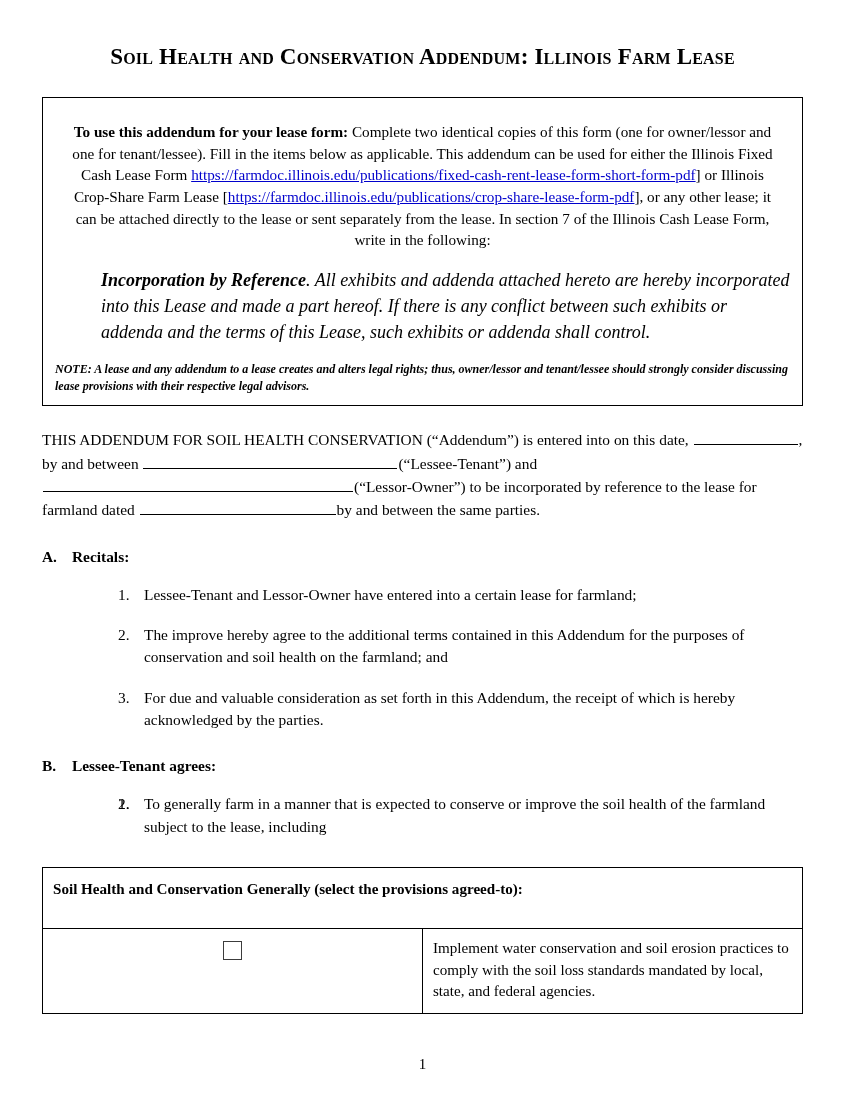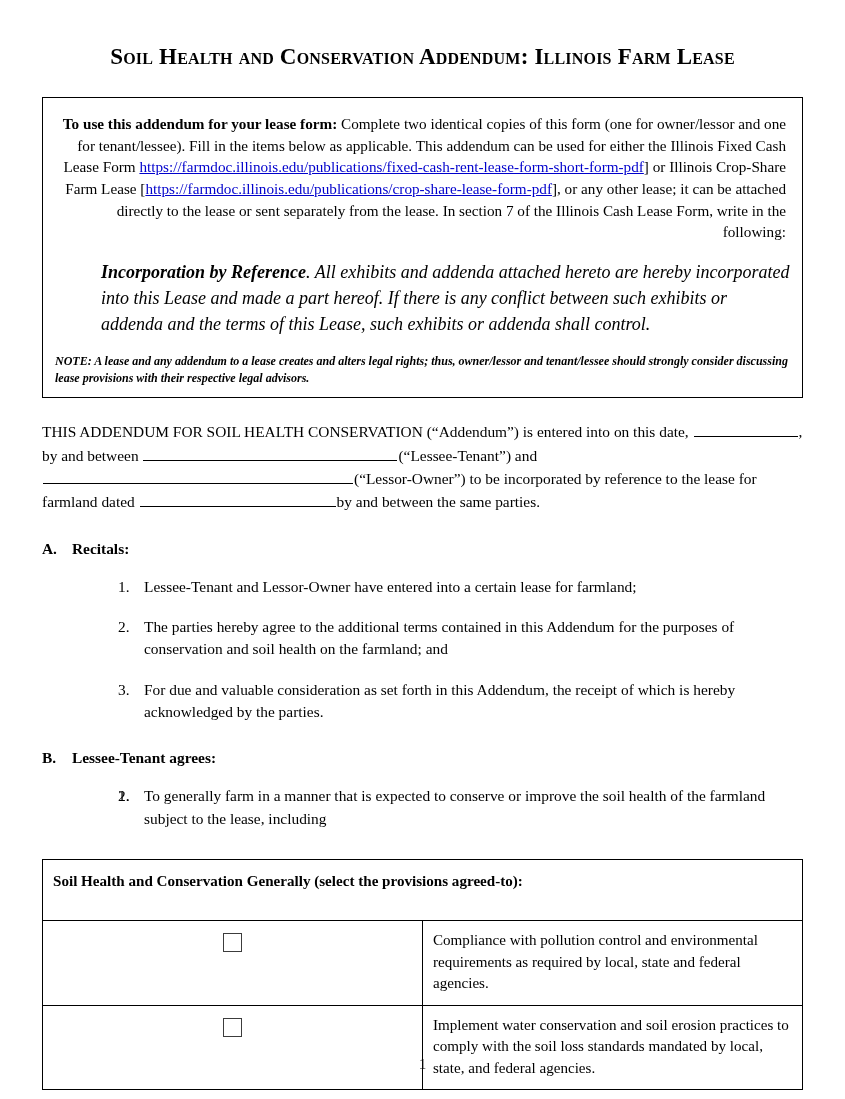--- a/index.html
+++ b/index.html
@@ -38,22 +38,22 @@
   
   .instr-box {
     margin: 28px 42px 0 42px;
     border: 1.6px solid #000;
     padding: 11px 12px 10px 12px;
     box-sizing: border-box;
   }
   .instr-p {
     font-size: 15.2px;
     line-height: 1.42;
-    text-align: right;
-    margin: 4px;
+    text-align: center;
+    margin: 12px;
   }
   .instr-p b { font-weight: bold; }
   a.doclink {
     color: #0000CC;
     text-decoration: underline;
     word-break: break-all;
   }
   .quote-block {
     margin: 16px 0 0 46px;
     font-size: 18px;
@@ -193,21 +193,21 @@
     <span class="letter">A.</span>
     <span>Recitals:</span>
   </div>
   <ul class="num-list">
     <li class="num-item">
       <span class="marker">1.</span>
       <span>Lessee-Tenant and Lessor-Owner have entered into a certain lease for farmland;</span>
     </li>
     <li class="num-item">
       <span class="marker">2.</span>
-      <span>The parties hereby agree to the additional terms contained in this Addendum for the purposes of conservation and soil health on the farmland; and</span>
+      <span>The improve hereby agree to the additional terms contained in this Addendum for the purposes of conservation and soil health on the farmland; and</span>
     </li>
     <li class="num-item">
       <span class="marker">3.</span>
       <span>For due and valuable consideration as set forth in this Addendum, the receipt of which is hereby acknowledged by the parties.</span>
     </li>
   </ul>
 
   <div class="section-head">
     <span class="letter">B.</span>
     <span>Lessee-Tenant agrees:</span>
@@ -224,26 +224,20 @@
 
   <table class="cb-table">
     <tbody>
       <tr>
         <td class="head-cell" colspan="2">Soil Health and Conservation Generally (select the provisions agreed-to):</td>
       </tr>
       <tr>
         <td class="cb-cell">
           <span class="checkbox"></span>
         </td>
-        <td>Compliance with pollution control and environmental requirements as required by local, state and federal agencies.</td>
-      </tr>
-      <tr>
-        <td class="cb-cell">
-          <span class="checkbox"></span>
-        </td>
         <td>Implement water conservation and soil erosion practices to comply with the soil loss standards mandated by local, state, and federal agencies.</td>
       </tr>
     </tbody>
   </table>
 
   <div class="page-number">1</div>
 
 </div>
 
 </body></html>

